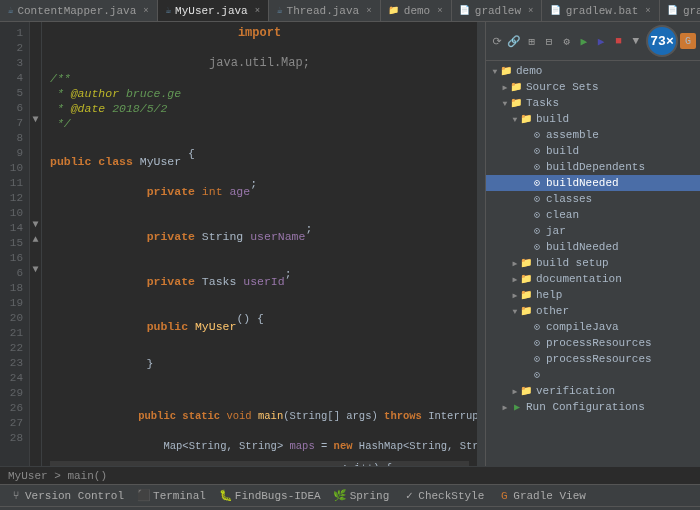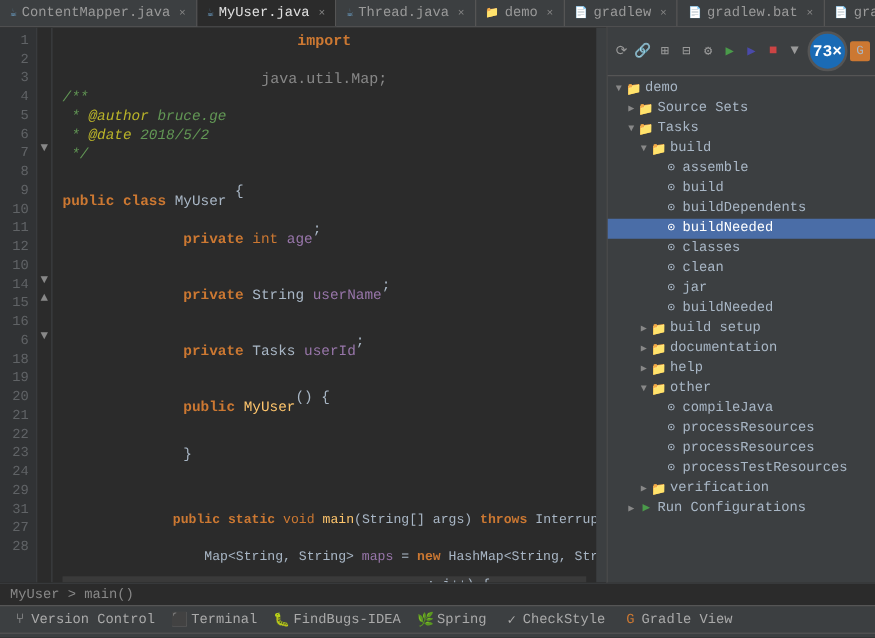--- a/index.html
+++ b/index.html
@@ -303,21 +303,21 @@
         <div>16</div>
           <div>6</div>
           <div>18</div>
           <div>19</div>
           <div>20</div>
         <div>21</div>
           <div>22</div>
           <div>23</div>
           <div>24</div>
           <div>29</div>
-        <div>31</div>
+        <div>26</div>
           <div>27</div>
           <div>28</div>
       </div>
 
       <div class="fold-gutter" style="display:flex;flex-direction:column;">
         <div style="height:15px;"></div>
         <div style="height:15px;"></div>
         <div style="height:15px;"></div>
         <div style="height:15px;"></div>
         <div style="height:15px;"></div>
@@ -546,21 +546,20 @@
         <span class="tree-indent" style="width:34px;"></span>
         <span class="tree-arrow" style="visibility:hidden;">▶</span>
         <span class="tree-icon" style="color:#a9b7c6;">⊙</span>
         <span>processResources</span>
       </div>
 
       <div class="tree-item">
         <span class="tree-indent" style="width:34px;"></span>
         <span class="tree-arrow" style="visibility:hidden;">▶</span>
         <span class="tree-icon" style="color:#a9b7c6;">⊙</span>
-        <span>processTestResources</span>
       </div>
 
       <div class="tree-item">
         <span class="tree-indent" style="width:24px;"></span>
         <span class="tree-arrow">▶</span>
         <span class="tree-icon folder-icon">📁</span>
         <span>verification</span>
       </div>
 
       <div class="tree-item">

